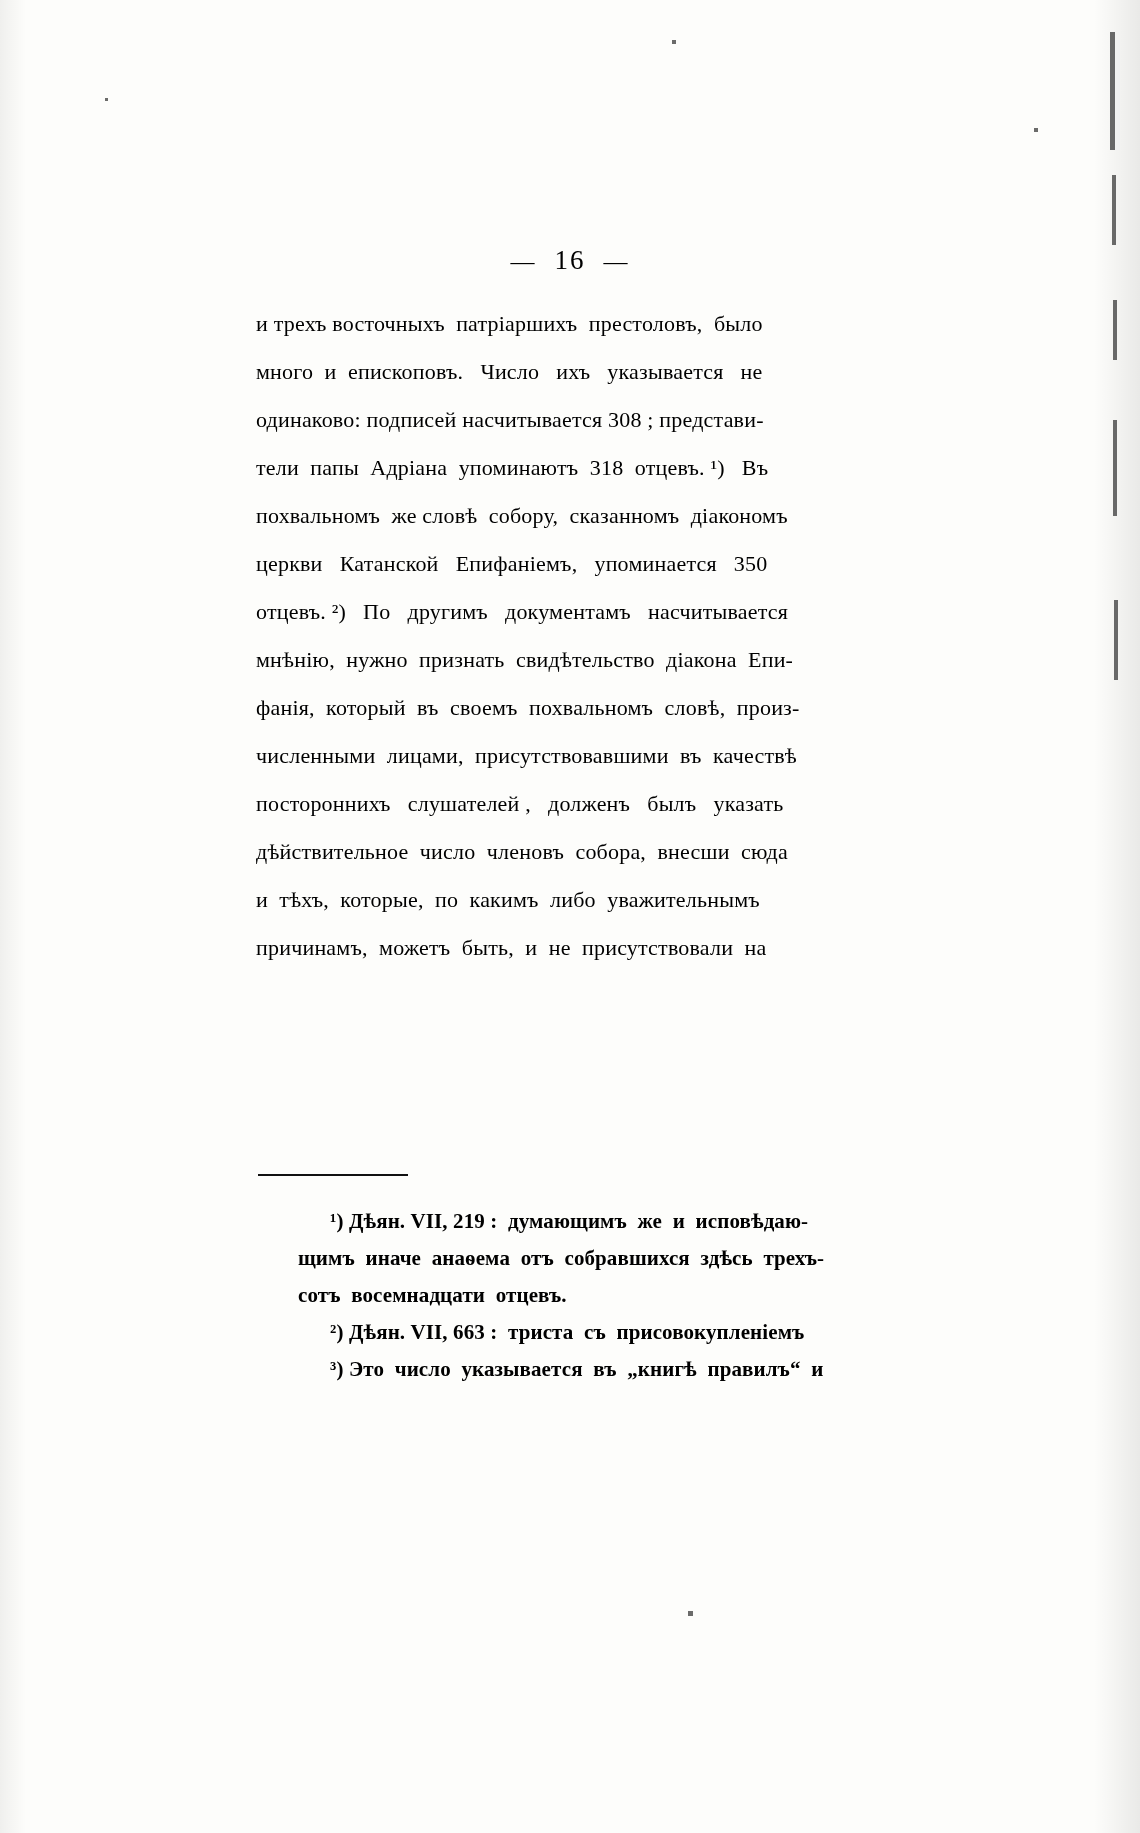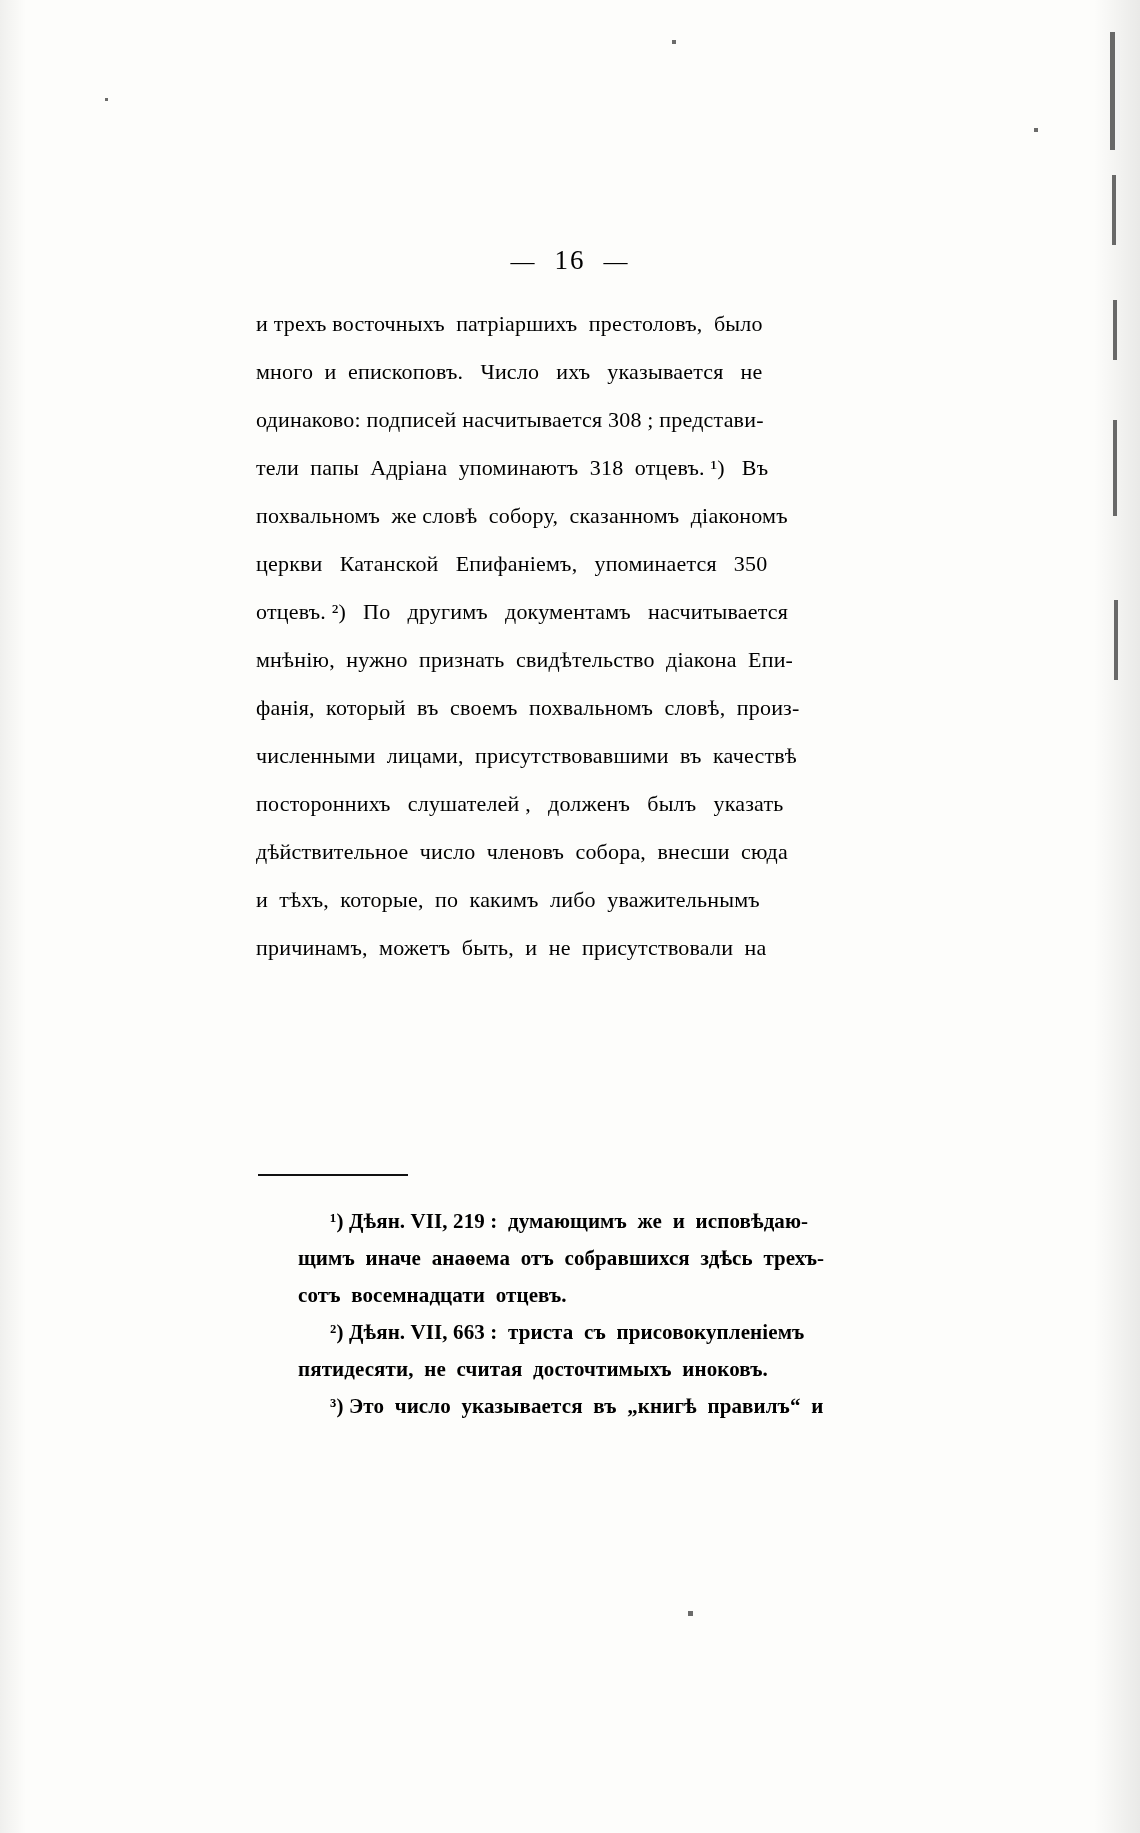--- a/index.html
+++ b/index.html
@@ -126,17 +126,16 @@
     <div class="body-line">причинамъ,  можетъ  быть,  и  не  присутствовали  на</div>
   </div>
 
   <div class="fn-rule"></div>
 
   <div class="footnotes">
     <div class="fn-line">      ¹) Дѣян. VII, 219 :  думающимъ  же  и  исповѣдаю-</div>
     <div class="fn-line">щимъ  иначе  анаѳема  отъ  собравшихся  здѣсь  трехъ-</div>
     <div class="fn-line">сотъ  восемнадцати  отцевъ.</div>
     <div class="fn-line">      ²) Дѣян. VII, 663 :  триста  съ  присовокупленіемъ</div>
-    <div class="fn-line">пятидесяти,  не  считая  досточтимыхъ  иноковъ.</div>
     <div class="fn-line">      ³) Это  число  указывается  въ  „книгѣ  правилъ“  и</div>
   </div>
 
 </div>
 
 </body></html>

